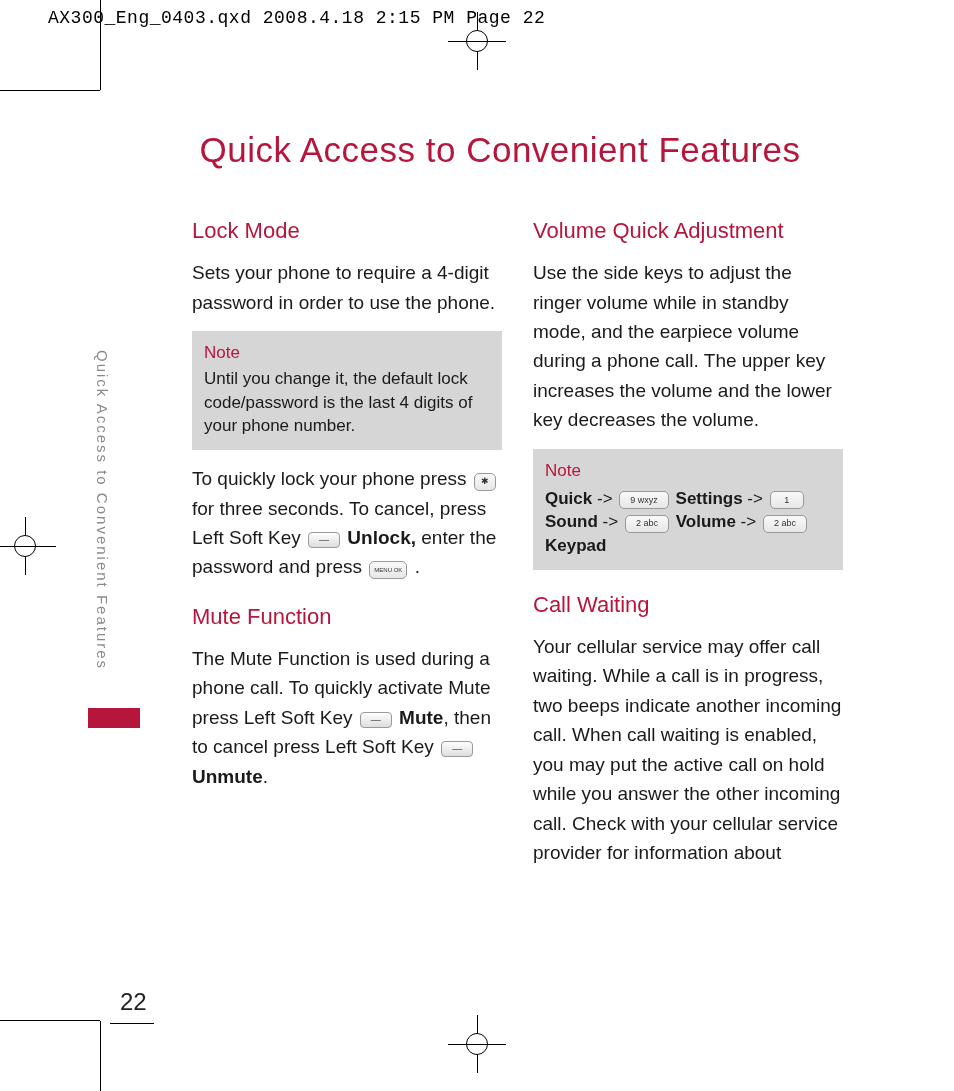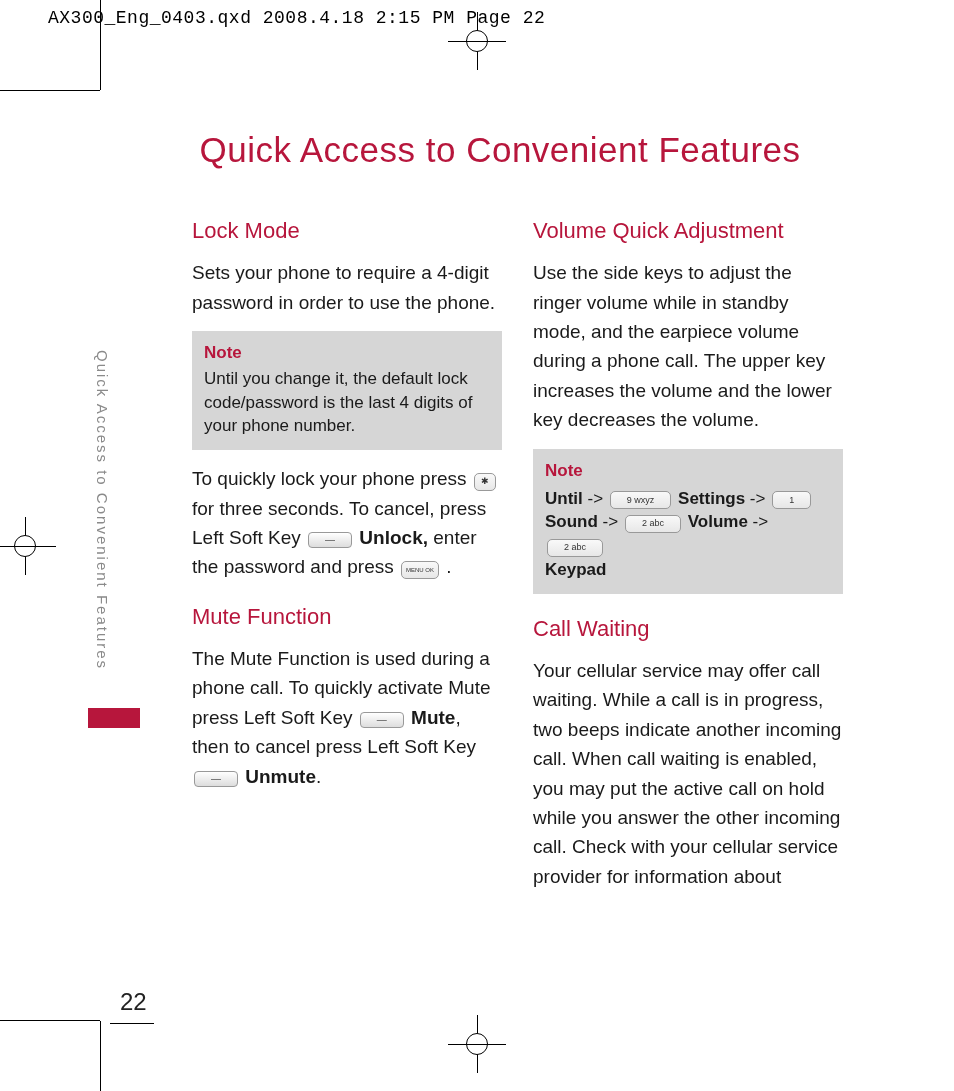--- a/index.html
+++ b/index.html
@@ -131,30 +131,30 @@
   .bold { font-weight: 700; }
   .note-box {
     background: #d6d6d6;
     padding: 10px 12px 12px 12px;
     margin: 8px 0 14px 0;
     font-size: 17px;
     line-height: 1.4;
   }
   .note-title {
     color: #b7163c;
-    font-weight: 700;
+    font-weight: 400;
     margin-bottom: 2px;
   }
   .key {
     display: inline-flex;
     align-items: center;
     justify-content: center;
     min-width: 34px;
     height: 18px;
-    padding: 0 16px;
+    padding: 0 10px;
     border: 1px solid #999;
     border-radius: 5px;
     background: linear-gradient(#f9f9f9,#e7e7e7);
     font-size: 9px;
     font-family: Arial, sans-serif;
     color: #333;
     vertical-align: 1px;
     margin: 0 2px;
     line-height: 1;
   }
@@ -252,21 +252,21 @@
     </div>
 
     <div class="col">
 
       <div class="subhead">Volume Quick Adjustment</div>
       <div class="para">Use the side keys to adjust the ringer volume while in standby mode, and the earpiece volume during a phone call. The upper key increases the volume and the lower key decreases the volume.</div>
 
       <div class="note-box">
         <div class="note-title">Note</div>
         <div style="margin-top:4px;">
-          <span class="bold">Until</span><span> -&gt; </span>
+          <span class="bold">Quick</span><span> -&gt; </span>
           <span class="key">9 wxyz</span>
           <span class="bold">Settings</span><span> -&gt; </span>
           <span class="key">1</span><br>
           <span class="bold">Sound</span><span> -&gt; </span>
           <span class="key">2 abc</span>
           <span class="bold">Volume</span><span> -&gt; </span>
           <span class="key">2 abc</span><br>
           <span class="bold">Keypad</span>
         </div>
       </div>

